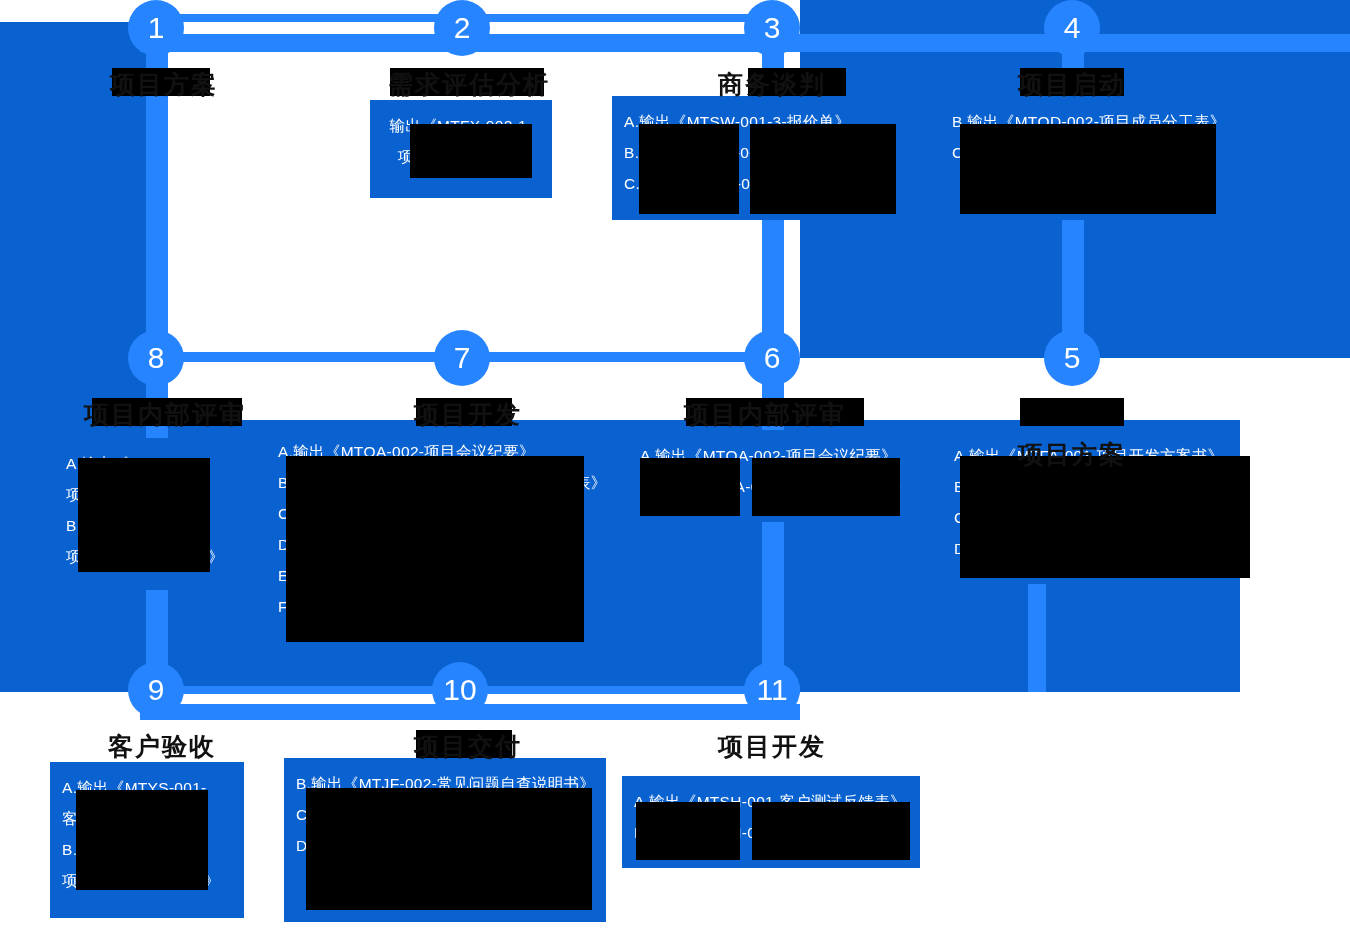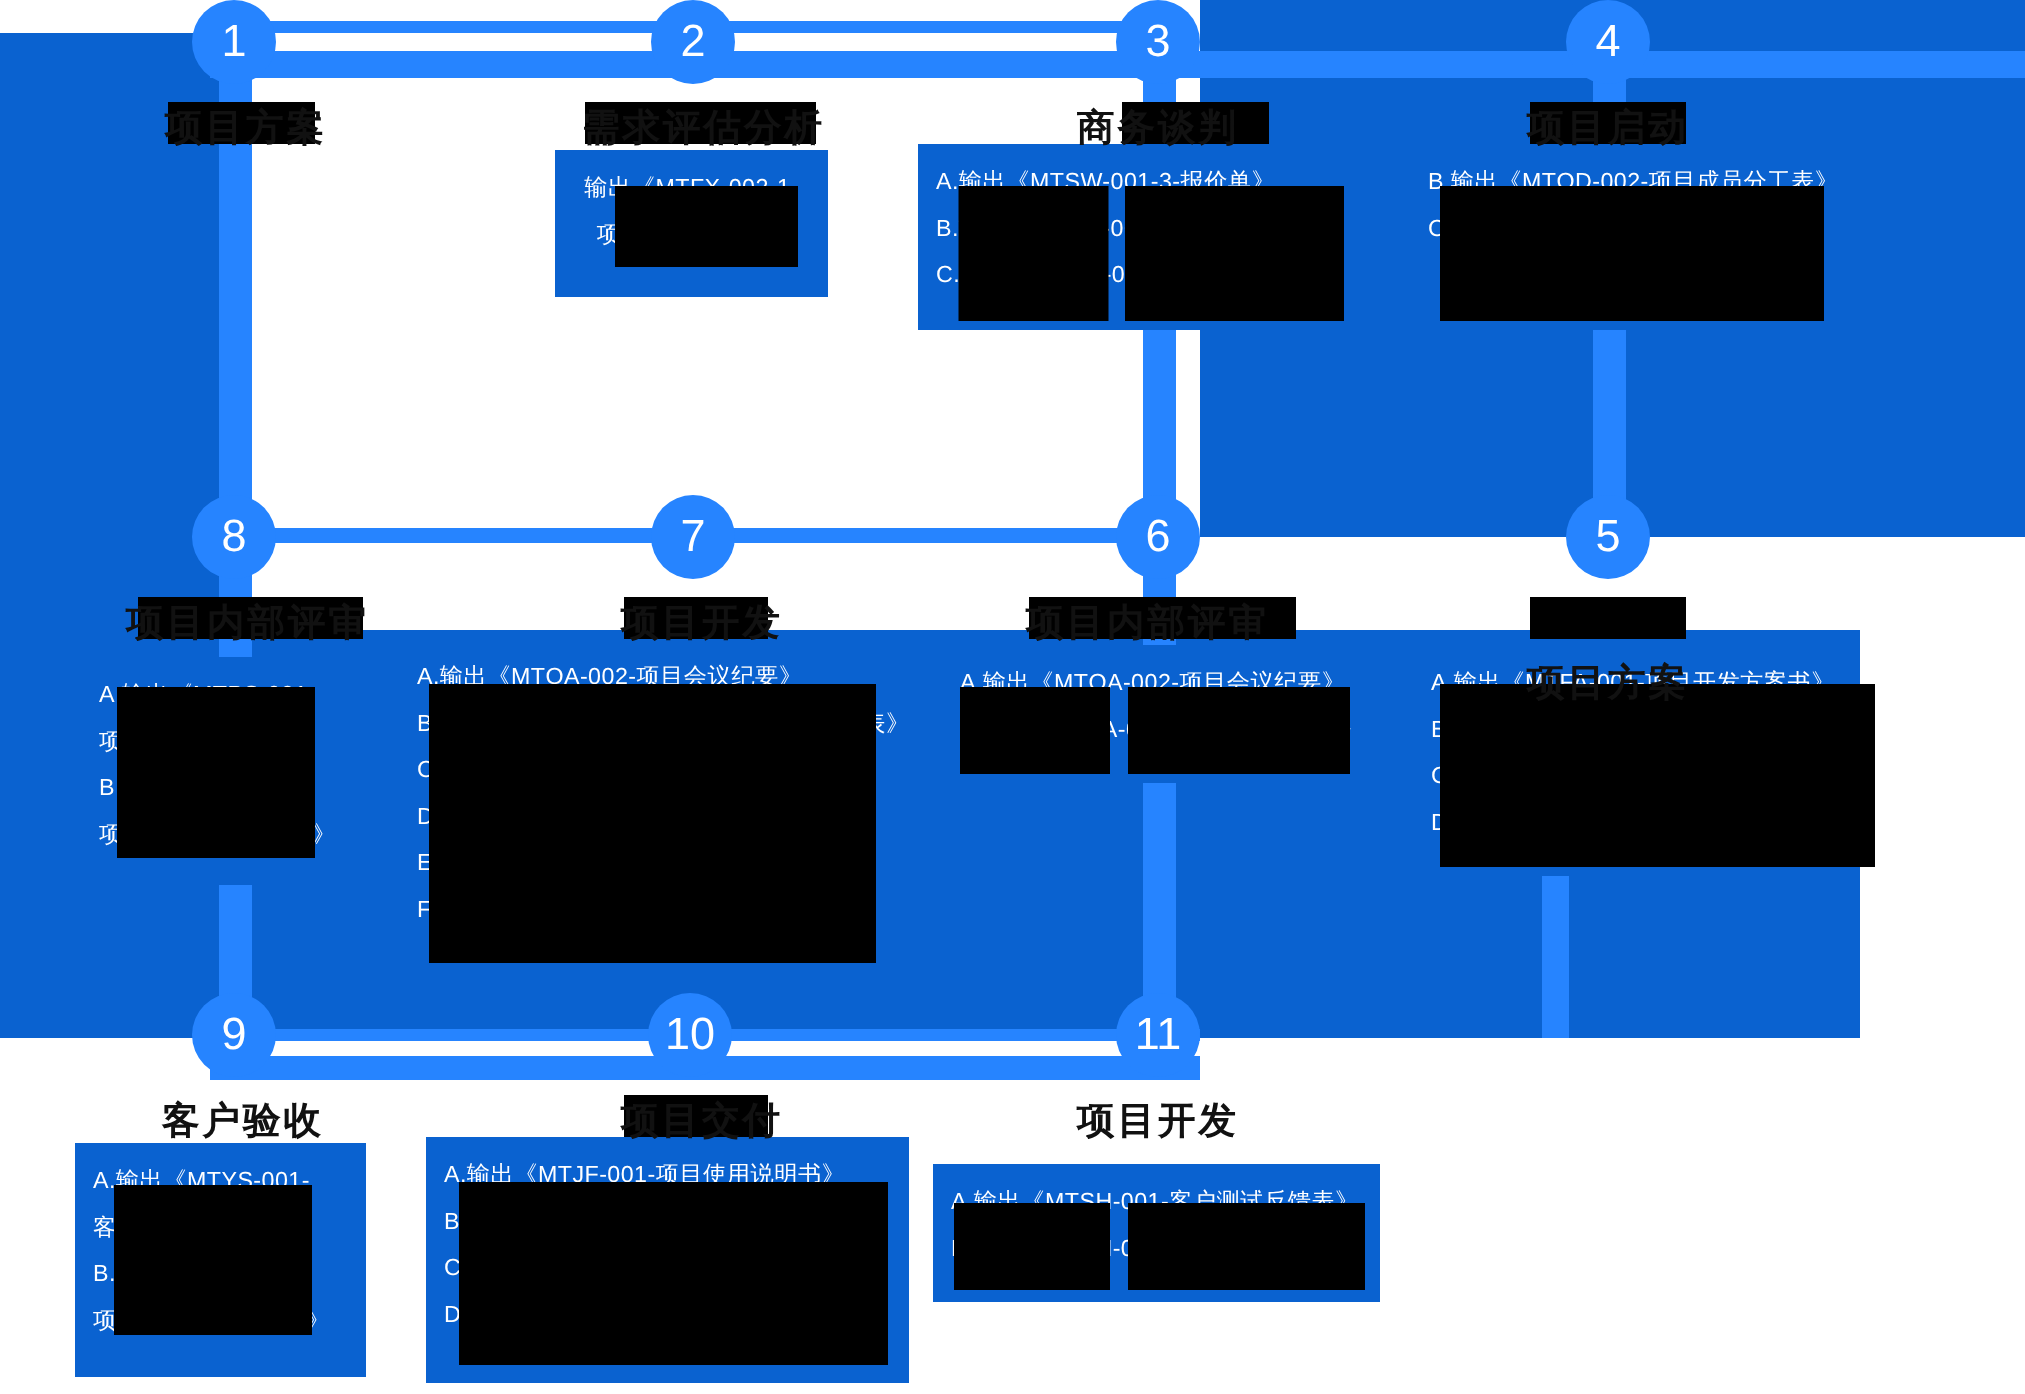--- a/index.html
+++ b/index.html
@@ -190,21 +190,20 @@
 
   <div class="panel wrapy" style="left:50px;top:762px;width:194px;height:156px;">
     <div class="line">A.输出《MTYS-001-</div>
     <div class="line">客户测试反馈表》</div>
     <div class="line">B.输出《MTYS-002-</div>
     <div class="line">项目问题整改计划表》</div>
   </div>
   <div class="cover" style="left:76px;top:790px;width:132px;height:100px;"></div>
 
   <div class="panel" style="left:284px;top:758px;width:322px;height:164px;">
-    <div class="line">A.输出《MTJF-001-项目使用说明书》</div>
     <div class="line">B.输出《MTJF-002-常见问题自查说明书》</div>
     <div class="line">C.输出《MTJF-003-项目交付确认书》</div>
     <div class="line">D.交付项目源代码文件</div>
   </div>
   <div class="cover" style="left:306px;top:788px;width:286px;height:122px;"></div>
 
   <div class="panel" style="left:622px;top:776px;width:298px;height:92px;">
     <div class="line">A.输出《MTSH-001-客户测试反馈表》</div>
     <div class="line">B.输出《MTSH-002-客户售后派工单》</div>
   </div>

